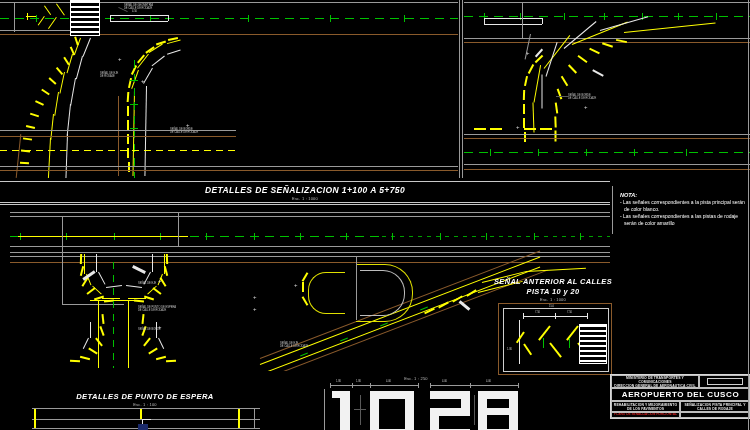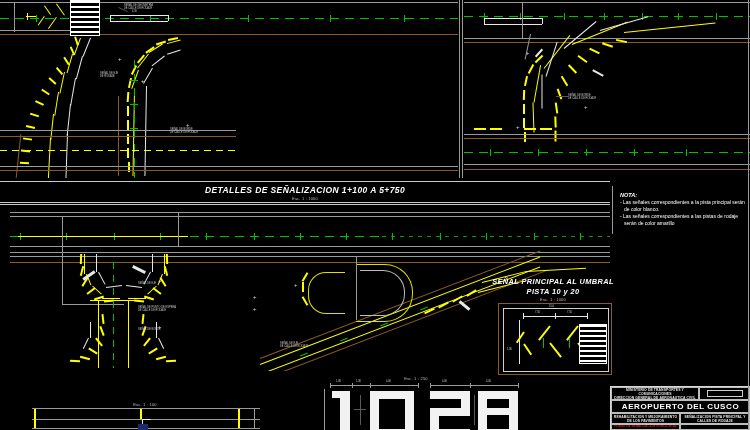--- a/index.html
+++ b/index.html
@@ -434,21 +434,21 @@
       <div class="ln v1 gry" style="left:96px;top:10px;height:64px;"></div>
       <div class="crosshair" style="left:34px;top:36px;">+</div>
       <div class="lbl" style="left:20px;top:96px;">SEÑAL DE EJE</div>
       <div class="lbl" style="left:20px;top:99px;">DE CALLE DE RODAJE</div>
     </div>
 
     <div class="ln h1 gry" style="left:0;top:40px;width:600px;"></div>
     <div class="ln v1 gry" style="left:168px;top:6px;height:34px;"></div>
   </div>
 
-  <div class="ttl" style="left:492px;top:277px;width:122px;font-size:7.4px;">SEÑAL PRINCIPAL AL UMBRAL</div>
+  <div class="ttl" style="left:492px;top:277px;width:122px;font-size:7.4px;">SEÑAL ANTERIOR AL CALLES</div>
   <div class="ttl" style="left:492px;top:287px;width:122px;font-size:7.4px;">PISTA 10 y 20</div>
   <div class="scl" style="left:492px;top:297px;width:122px;">Esc. 1 : 1000</div>
 
   <div class="abs" style="left:498px;top:303px;width:112px;height:70px;border:1px solid #8a5a2b;">
     <div class="abs" style="left:4px;top:4px;width:104px;height:62px;border:1px solid #cfcfcf;"></div>
 
     <div class="ln h1 wht" style="left:24px;top:12px;width:64px;"></div>
     <div class="ln v1 wht" style="left:24px;top:9px;height:6px;"></div>
     <div class="ln v1 wht" style="left:56px;top:9px;height:6px;"></div>
     <div class="ln v1 wht" style="left:88px;top:9px;height:6px;"></div>
@@ -527,36 +527,37 @@
     <div class="dgt" style="left:48px;top:8px;width:40px;height:42px;">
       <div class="seg" style="left:0;top:0;width:40px;height:8px;"></div>
       <div class="seg" style="left:0;top:0;width:9px;height:42px;"></div>
       <div class="seg" style="left:31px;top:0;width:9px;height:42px;"></div>
       <div class="seg" style="left:0;top:17px;width:40px;height:7px;"></div>
       <div class="seg" style="left:0;top:38px;width:40px;height:8px;"></div>
     </div>
     <div class="ln v1 dkgry" style="left:44px;top:12px;height:30px;"></div>
   </div>
 
+  <div class="ttl" style="left:30px;top:392px;width:230px;font-size:7.6px;">DETALLES DE PUNTO DE ESPERA</div>
   <div class="scl" style="left:30px;top:402px;width:230px;">Esc. 1 : 100</div>
 
   <div class="abs" style="left:32px;top:408px;width:228px;height:22px;">
     <div class="ln h1 gry" style="left:0;top:0;width:228px;"></div>
     <div class="ln h1 gry" style="left:0;top:11px;width:228px;"></div>
     <div class="ln h1 gry" style="left:0;top:20px;width:228px;"></div>
     <div class="ln yel" style="left:2px;top:1px;width:2px;height:19px;"></div>
     <div class="ln yel" style="left:108px;top:1px;width:2px;height:10px;"></div>
     <div class="ln yel" style="left:206px;top:1px;width:2px;height:19px;"></div>
     <div class="ln wht" style="left:110px;top:11px;width:9px;height:1px;"></div>
     <div class="ln wht" style="left:110px;top:11px;width:1px;height:6px;"></div>
     <div class="abs" style="left:106px;top:16px;width:10px;height:6px;background:#1a2a6a;"></div>
     <div class="ln v1 gry" style="left:222px;top:0;height:20px;"></div>
   </div>
 
-  <div id="tblock" style="left:610px;top:386px;width:139px;height:43px;">
+  <div id="tblock" style="left:610px;top:374px;width:139px;height:43px;">
 
     <div class="cell" style="left:0;top:0;width:88px;height:13px;flex-direction:column;">
       <div class="tb-txt">MINISTERIO DE TRANSPORTES Y COMUNICACIONES</div>
       <div class="tb-txt">DIRECCION GENERAL DE AERONAUTICA CIVIL</div>
     </div>
 
     <div class="cell" style="left:88px;top:0;width:51px;height:13px;">
       <div style="width:34px;height:5px;border:1px solid #cfcfcf;"></div>
     </div>
 

